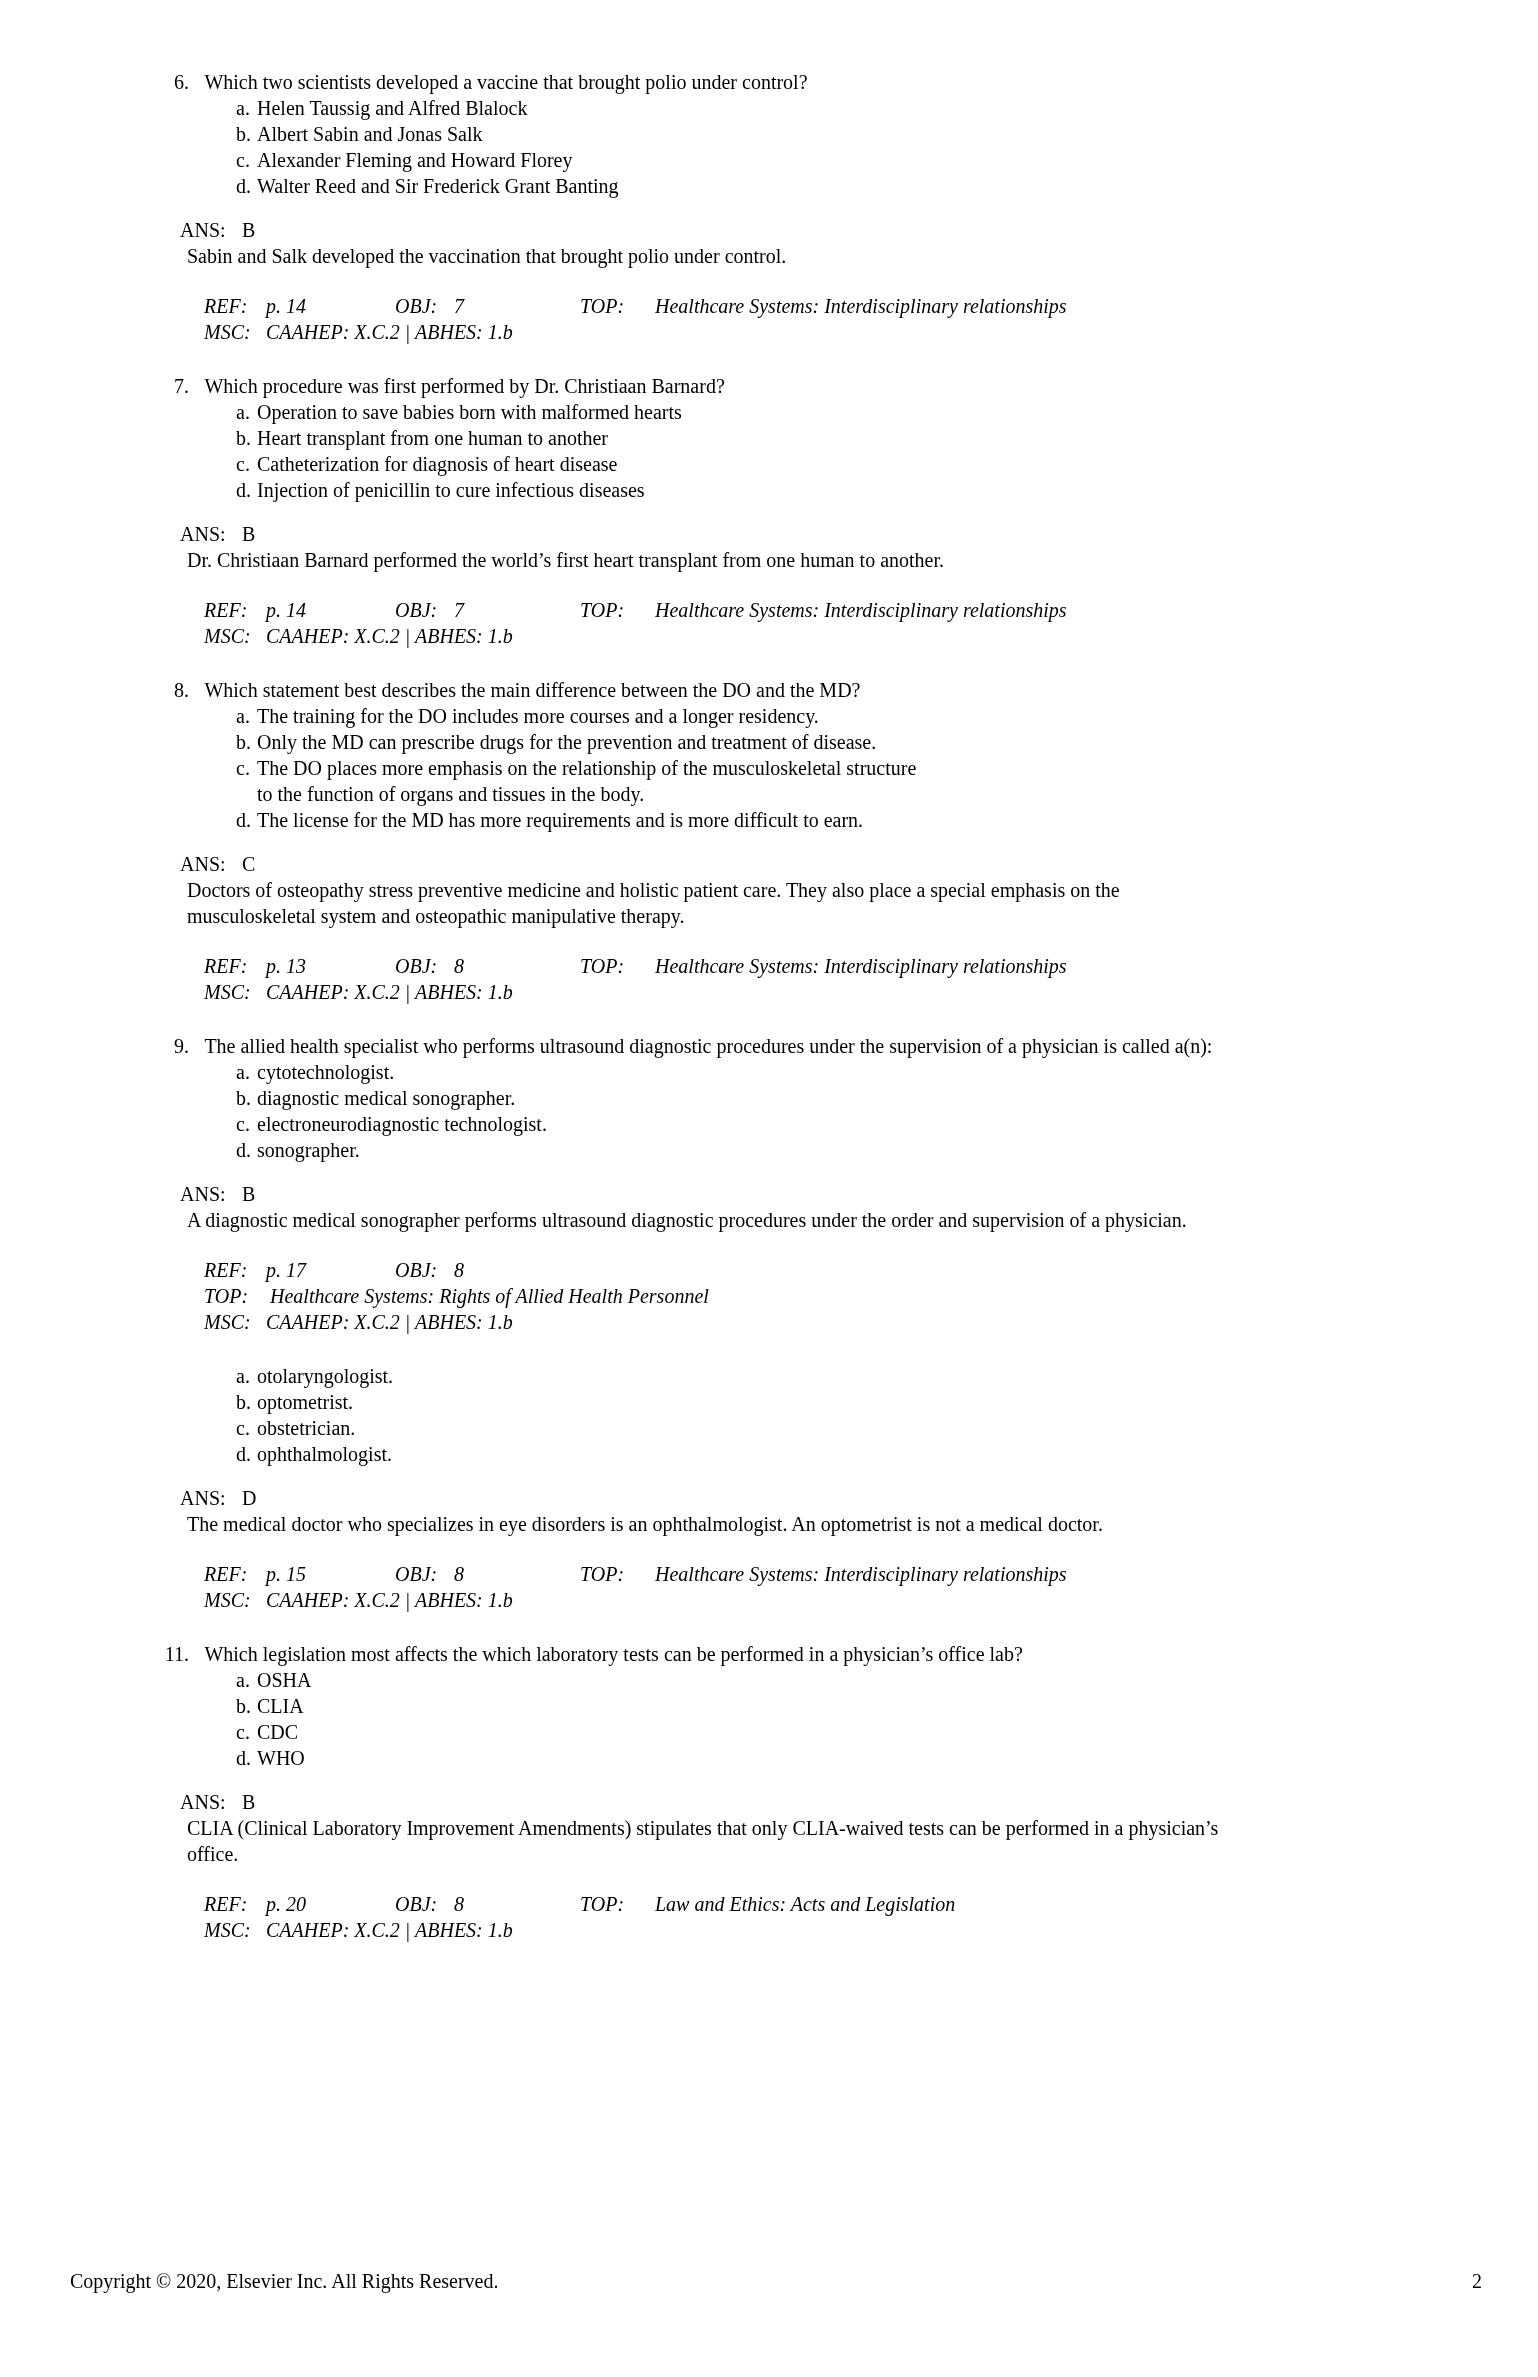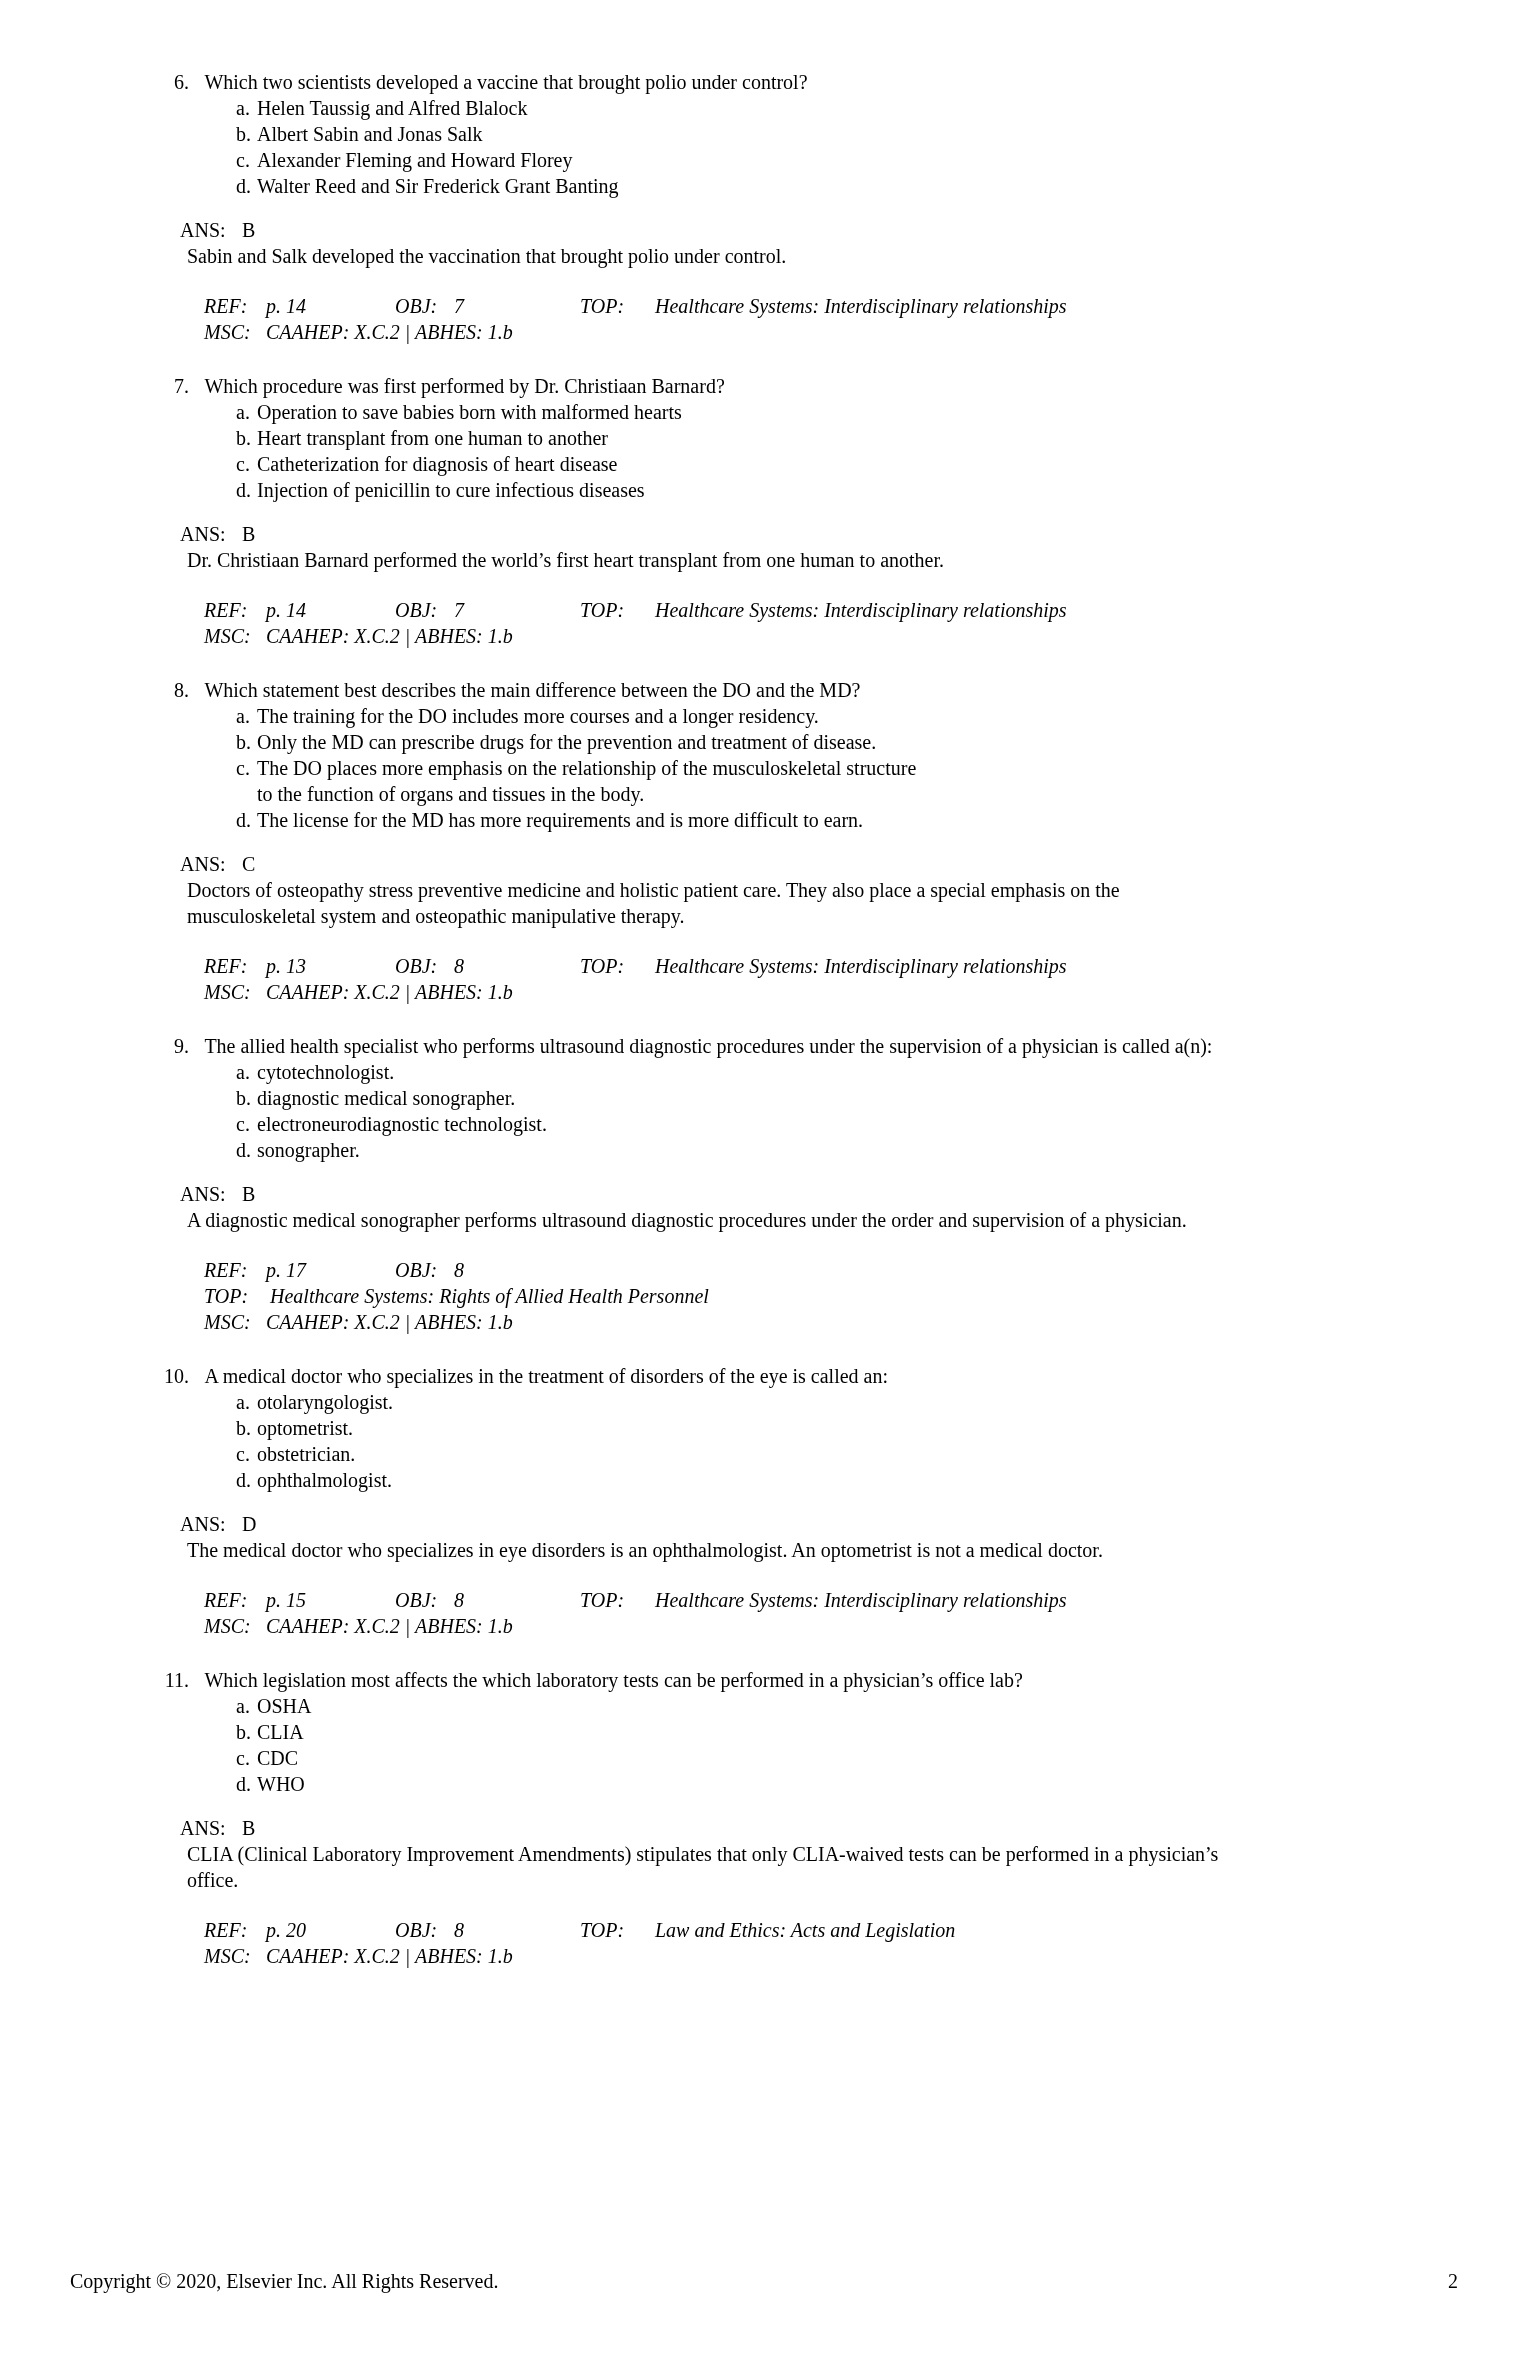--- a/index.html
+++ b/index.html
@@ -20,21 +20,21 @@
   .expl{margin-left:27px;width:1268px;white-space:pre-line;}
   .ref-block{margin-top:24.5px;margin-left:44px;font-style:italic;}
   .lab{display:inline-block;vertical-align:top;}
   .val{display:inline-block;vertical-align:top;}
   .w88{width:62px;}
   .w85{width:59px;}
   .w107{width:75px;}
   .w95{width:66px;}
   .wref{width:129px;}
   .wobj{width:126px;}
-  .footer{position:absolute;left:70px;right:80px;top:2268px;display:flex;justify-content:space-between;}
+  .footer{position:absolute;left:70px;right:56px;top:2268px;display:flex;justify-content:space-between;}
 </style>
 </head>
 <body>
 
 <div class="page">
   <div class="content">
   <div class="q-block">
     <div class="q-row">
           <span class="q-num">6.</span>
           <span class="q-text">Which two scientists developed a vaccine that brought polio under control?</span>
@@ -158,24 +158,20 @@
     <div class="ans-line"><span class="lab w88">ANS:</span><span>B</span></div>
     <div class="expl">A diagnostic medical sonographer performs ultrasound diagnostic procedures under the order and supervision of a physician.</div>
     <div class="ref-block">
       <div class="ref-line"><span class="lab w88">REF:</span><span class="val wref">p. 17</span><span class="lab w85">OBJ:</span><span class="val wobj">8</span></div>
       <div class="top-own-line"><span class="lab w95">TOP:</span><span>Healthcare Systems: Rights of Allied Health Personnel</span></div>
       <div class="msc-line"><span class="lab w88">MSC:</span><span>CAAHEP: X.C.2 | ABHES: 1.b</span></div>
     </div>
   </div>
 
   <div class="q-block">
-    <div class="q-row">
-          <span class="q-num">10.</span>
-          <span class="q-text">A medical doctor who specializes in the treatment of disorders of the eye is called an:</span>
-        </div>
     <div class="options">
       <div class="opt">
             <span class="opt-letter">a.</span>
             <span class="opt-text">otolaryngologist.</span>
           </div>
           <div class="opt">
             <span class="opt-letter">b.</span>
             <span class="opt-text">optometrist.</span>
           </div>
           <div class="opt">

